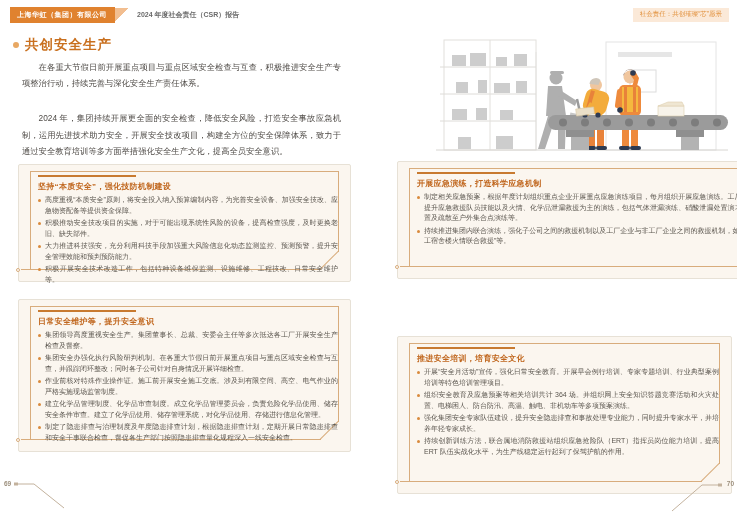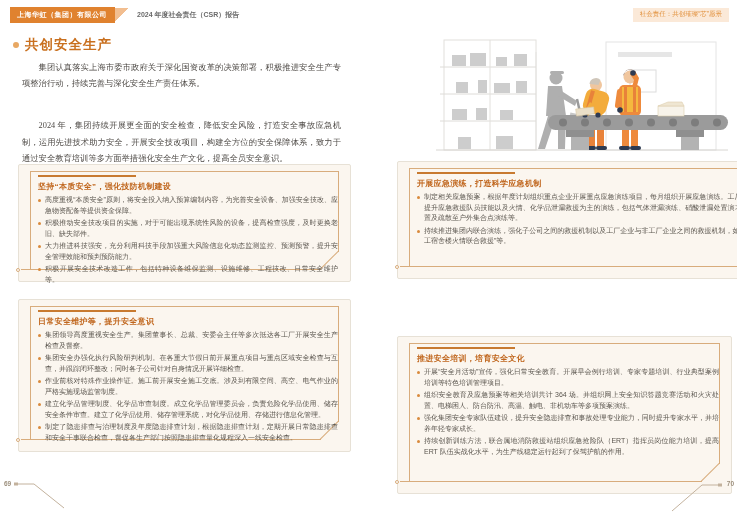--- a/index.html
+++ b/index.html
@@ -25,21 +25,21 @@
           padding:2.5px 7px;white-space:nowrap;}
 
   
   .page-title{position:absolute;top:36px;left:13px;display:flex;align-items:center;gap:6px;}
   .ring-icon{width:5px;height:5px;border:3px solid #E8A863;border-radius:50%;display:inline-block;}
   .page-title h1{font-size:13.5px;font-weight:bold;color:var(--title-orange);letter-spacing:1px;}
 
   .intro{position:absolute;top:59px;left:22px;width:319px;}
   .intro p{font-size:8.3px;line-height:1.95;color:var(--text-dark);
            text-align:justify;text-indent:2em;}
-  .intro p + p{margin-top:27px;font-family:Liberation Serif, serif;}
+  .intro p + p{margin-top:19px;}
 
   
   .illustration{position:absolute;left:430px;top:28px;width:302px;height:130px;}
 
   
   .info-box{position:absolute;background:var(--box-bg);border:1px solid var(--box-border);
             border-radius:2px;}
   .frame{position:absolute;top:6px;left:11px;right:11px;bottom:11px;
          border:1px solid var(--frame-tan);pointer-events:none;}
   .frame i{position:absolute;display:block;}
@@ -82,21 +82,21 @@
   <span class="header-spacer"></span>
   <span class="section-tag">社会责任：共创璀璨“芯”愿景</span>
 </div>
 
 <div class="page-title">
   <span class="ring-icon"></span>
   <h1>共创安全生产</h1>
 </div>
 
 <div class="intro">
-  <p>集团认真落实上海市委市政府关于深化国资改革的决策部署，积极推进安全生产专项整治行动，持续完善与深化安全生产责任体系。</p>
+  <p>在各重大节假日前开展重点项目与重点区域安全检查与互查，积极推进安全生产专项整治行动，持续完善与深化安全生产责任体系。</p>
   <p>2024 年，集团持续开展更全面的安全检查，降低安全风险，打造安全事故应急机制，运用先进技术助力安全，开展安全技改项目，构建全方位的安全保障体系，致力于通过安全教育培训等多方面举措强化安全生产文化，提高全员安全意识。</p>
 </div>
 
 <svg class="illustration" viewBox="0 0 302 130" xmlns="http://www.w3.org/2000/svg">
 
   <g>
     <rect x="176" y="14" width="110" height="108" fill="#FFFFFF" stroke="#E4E4E4"></rect>
     <rect x="188" y="24" width="54" height="5" fill="#E6E6E6"></rect>
     <rect x="200" y="42" width="26" height="22" fill="none" stroke="#DCDCDC"></rect>
     <line x1="106" y1="24" x2="106" y2="122" stroke="#E8E8E8"></line>

